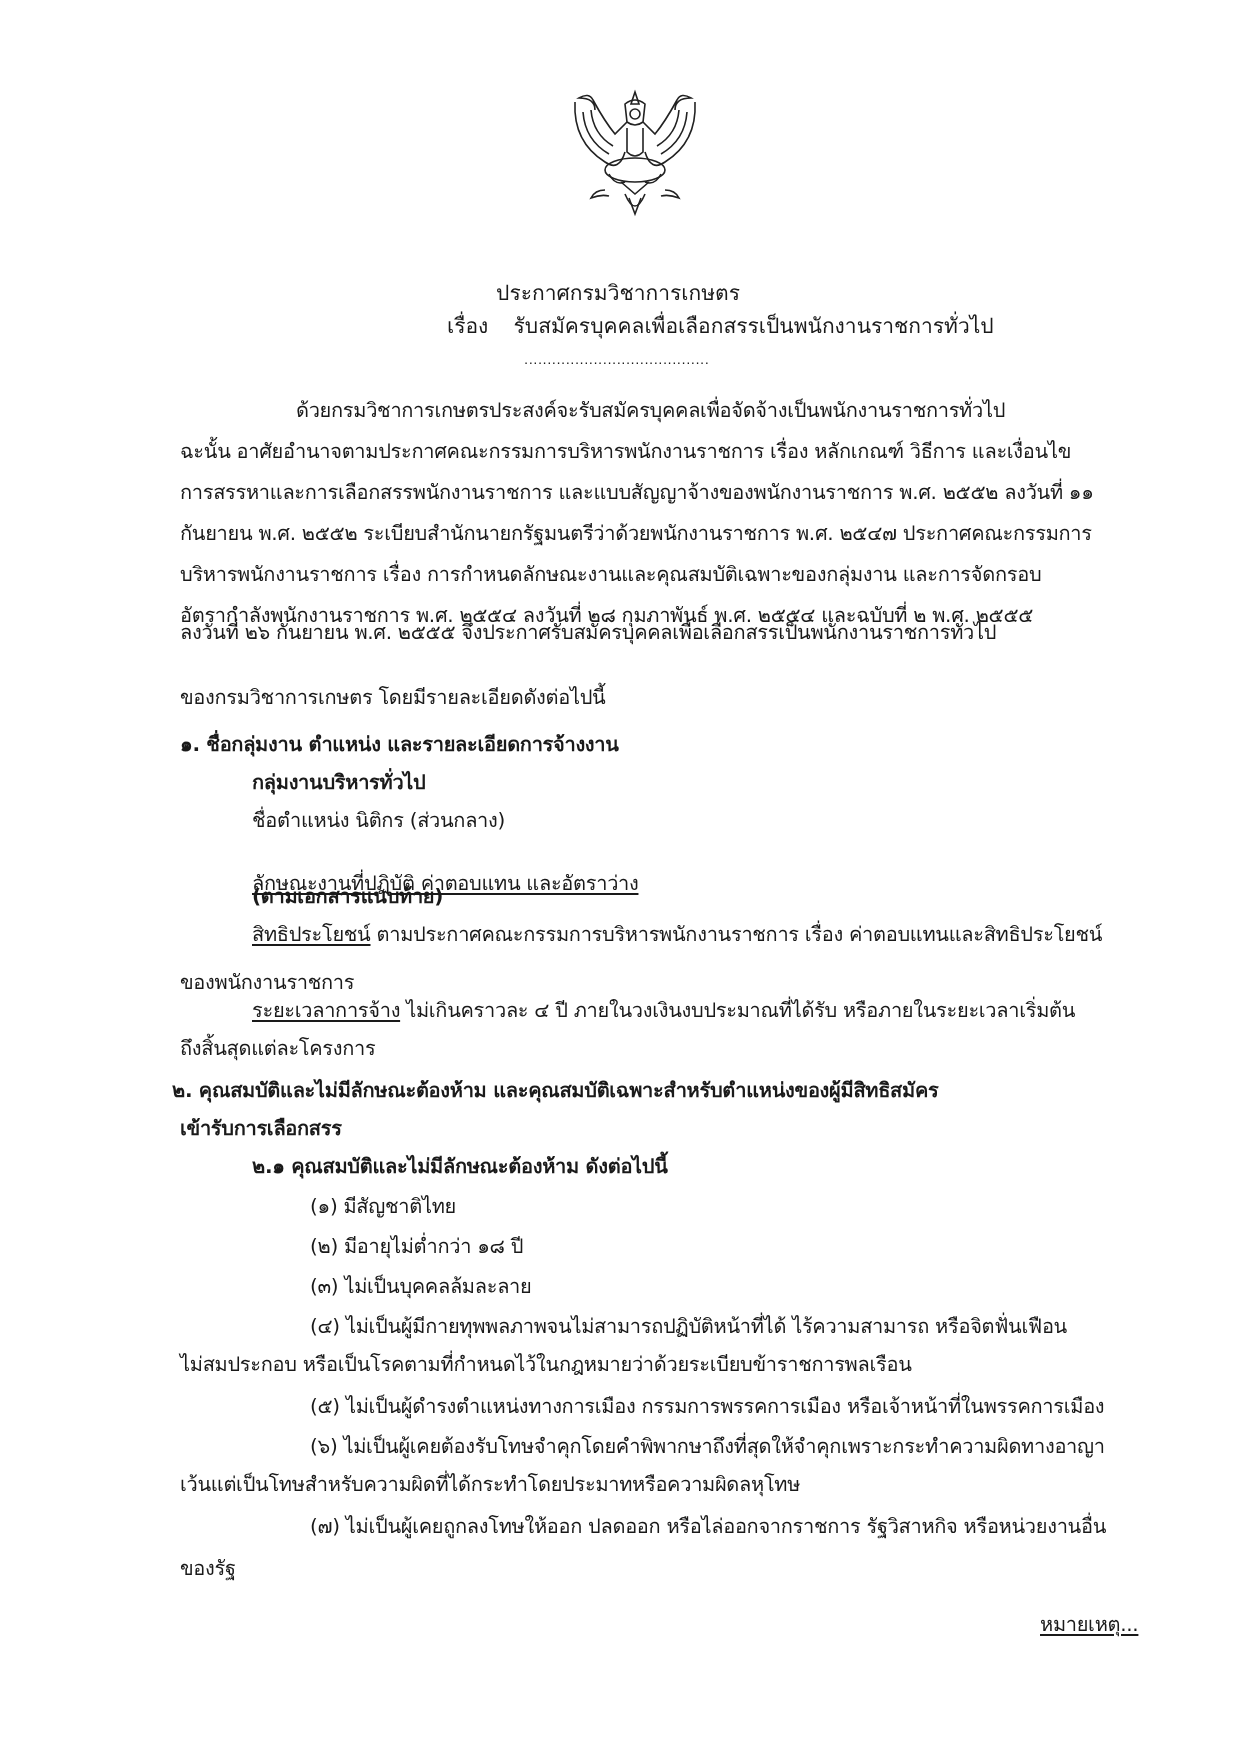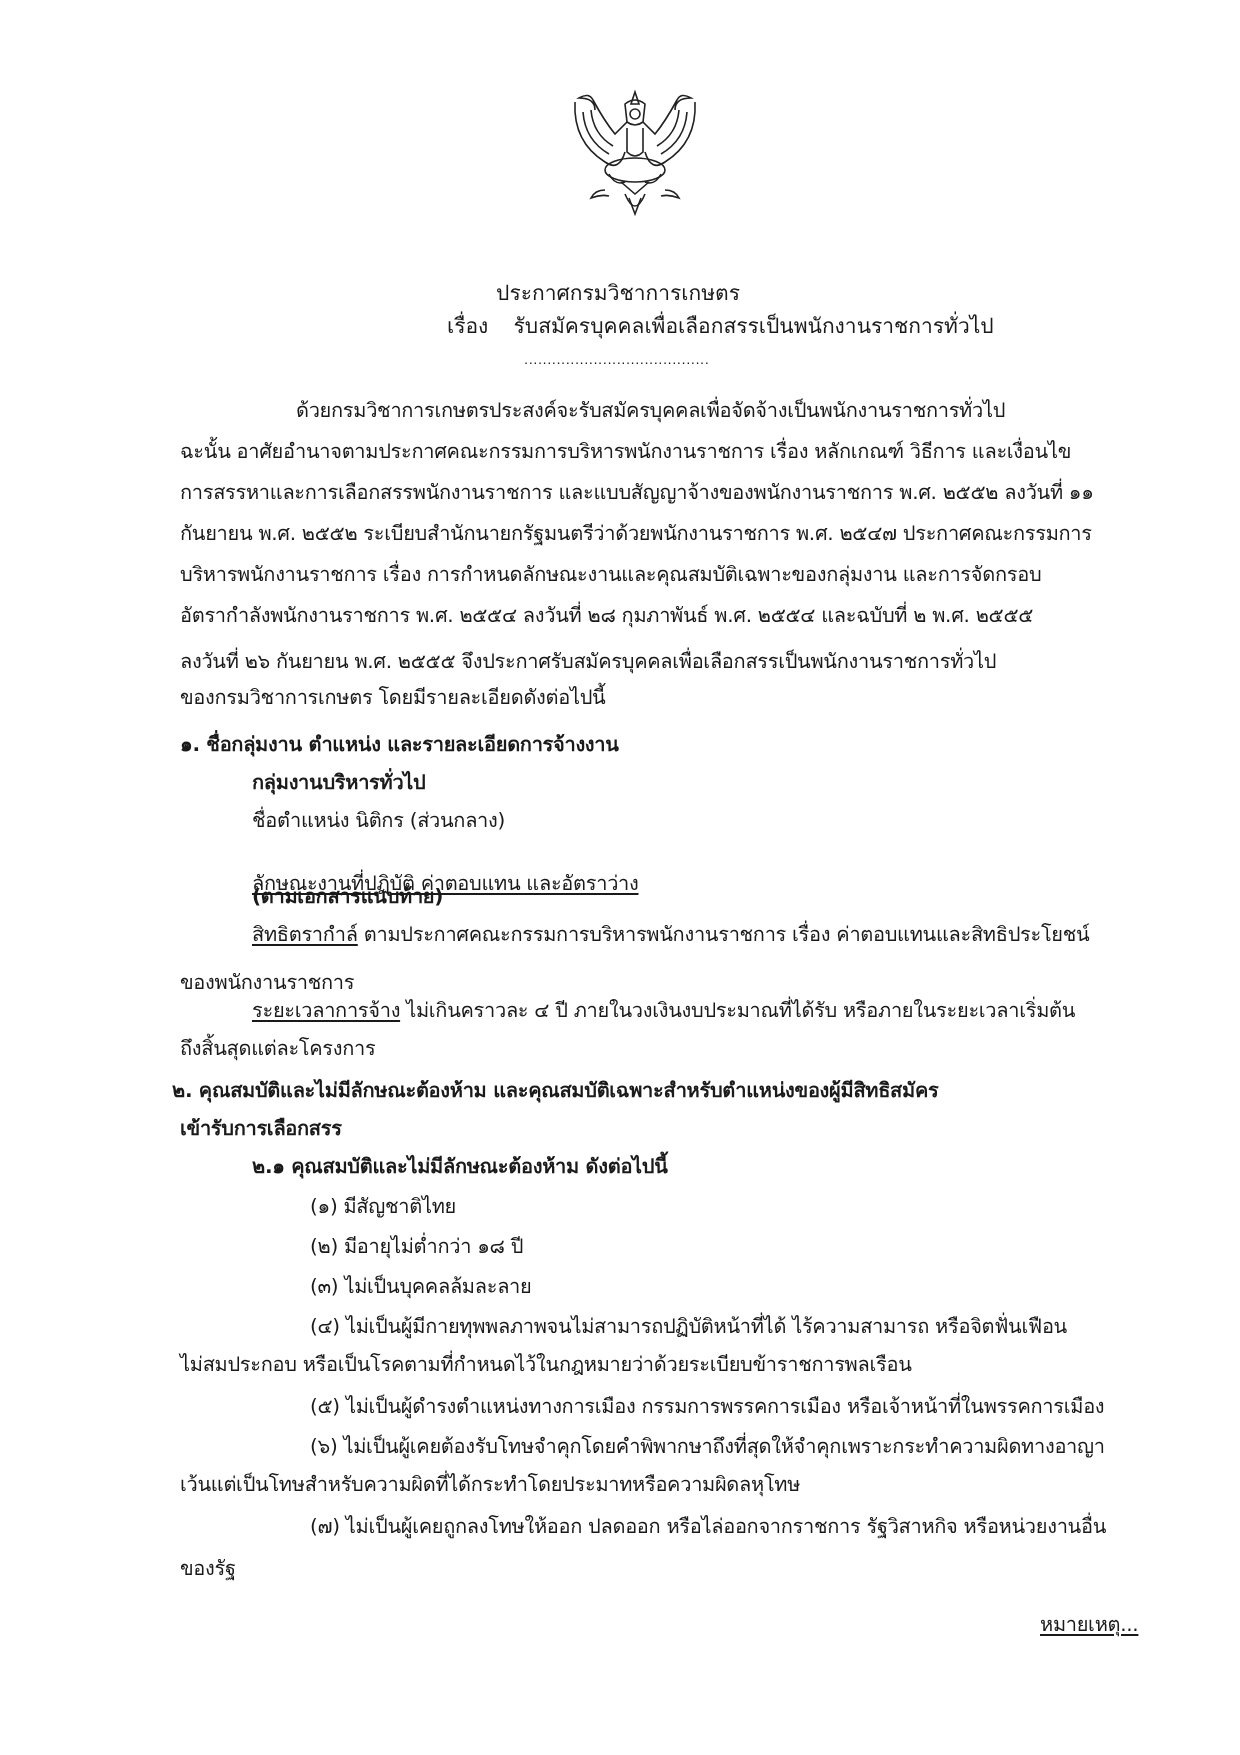--- a/index.html
+++ b/index.html
@@ -46,30 +46,30 @@
   <span>เรื่อง</span>&nbsp;&nbsp;<span>รับสมัครบุคคลเพื่อเลือกสรรเป็นพนักงานราชการทั่วไป</span>
 </div>
 <div class="abs" style="top:352px; left:524px; font-size:13px; letter-spacing:0.5px;">........................................</div>
 
 <div class="abs txt" style="top:396px; left:296px;">ด้วยกรมวิชาการเกษตรประสงค์จะรับสมัครบุคคลเพื่อจัดจ้างเป็นพนักงานราชการทั่วไป</div>
 <div class="abs txt" style="top:437px; left:180px;">ฉะนั้น  อาศัยอำนาจตามประกาศคณะกรรมการบริหารพนักงานราชการ เรื่อง หลักเกณฑ์ วิธีการ และเงื่อนไข</div>
 <div class="abs txt" style="top:478px; left:180px;">การสรรหาและการเลือกสรรพนักงานราชการ และแบบสัญญาจ้างของพนักงานราชการ พ.ศ. ๒๕๕๒ ลงวันที่ ๑๑</div>
 <div class="abs txt" style="top:519px; left:180px;">กันยายน พ.ศ. ๒๕๕๒ ระเบียบสำนักนายกรัฐมนตรีว่าด้วยพนักงานราชการ พ.ศ. ๒๕๔๗ ประกาศคณะกรรมการ</div>
 <div class="abs txt" style="top:560px; left:180px;">บริหารพนักงานราชการ เรื่อง การกำหนดลักษณะงานและคุณสมบัติเฉพาะของกลุ่มงาน และการจัดกรอบ</div>
 <div class="abs txt" style="top:601px; left:180px;">อัตรากำลังพนักงานราชการ พ.ศ. ๒๕๕๔ ลงวันที่ ๒๘ กุมภาพันธ์ พ.ศ. ๒๕๕๔ และฉบับที่ ๒ พ.ศ. ๒๕๕๕</div>
-<div class="abs txt" style="top:647px; left:180px;">ลงวันที่ ๒๖ กันยายน พ.ศ. ๒๕๕๕ จึงประกาศรับสมัครบุคคลเพื่อเลือกสรรเป็นพนักงานราชการทั่วไป</div>
+<div class="abs txt" style="top:618px; left:180px;">ลงวันที่ ๒๖ กันยายน พ.ศ. ๒๕๕๕ จึงประกาศรับสมัครบุคคลเพื่อเลือกสรรเป็นพนักงานราชการทั่วไป</div>
 <div class="abs txt" style="top:683px; left:180px;">ของกรมวิชาการเกษตร โดยมีรายละเอียดดังต่อไปนี้</div>
 
 <div class="abs txt bold" style="top:730px; left:180px;">๑.  ชื่อกลุ่มงาน ตำแหน่ง และรายละเอียดการจ้างงาน</div>
 <div class="abs txt bold" style="top:768px; left:252px;">กลุ่มงานบริหารทั่วไป</div>
 <div class="abs txt" style="top:806px; left:252px;">ชื่อตำแหน่ง นิติกร (ส่วนกลาง)</div>
 <div class="abs txt u" style="top:844px; left:252px;margin-top:25px;">ลักษณะงานที่ปฏิบัติ ค่าตอบแทน และอัตราว่าง</div>
 <div class="abs txt bold" style="top:882px; left:252px;">(ตามเอกสารแนบท้าย)</div>
 <div class="abs txt" style="top:920px; left:252px;">
-  <span class="u">สิทธิตรากำล์</span><span>  ตามประกาศคณะกรรมการบริหารพนักงานราชการ เรื่อง ค่าตอบแทนและสิทธิประโยชน์</span>
+  <span class="u">สิทธิประโยชน์</span><span>  ตามประกาศคณะกรรมการบริหารพนักงานราชการ เรื่อง ค่าตอบแทนและสิทธิประโยชน์</span>
 </div>
 <div class="abs txt" style="top:958px; left:180px;margin-top:10px;">ของพนักงานราชการ</div>
 <div class="abs txt" style="top:996px; left:252px;">
   <span class="u">ระยะเวลาการจ้าง</span><span>  ไม่เกินคราวละ ๔ ปี ภายในวงเงินงบประมาณที่ได้รับ หรือภายในระยะเวลาเริ่มต้น</span>
 </div>
 <div class="abs txt" style="top:1034px; left:180px;">ถึงสิ้นสุดแต่ละโครงการ</div>
 
 <div class="abs txt bold" style="top:1076px; left:172px;">๒.  คุณสมบัติและไม่มีลักษณะต้องห้าม และคุณสมบัติเฉพาะสำหรับตำแหน่งของผู้มีสิทธิสมัคร</div>
 <div class="abs txt bold" style="top:1114px; left:180px;">เข้ารับการเลือกสรร</div>
 <div class="abs txt bold" style="top:1152px; left:252px;">๒.๑  คุณสมบัติและไม่มีลักษณะต้องห้าม ดังต่อไปนี้</div>

